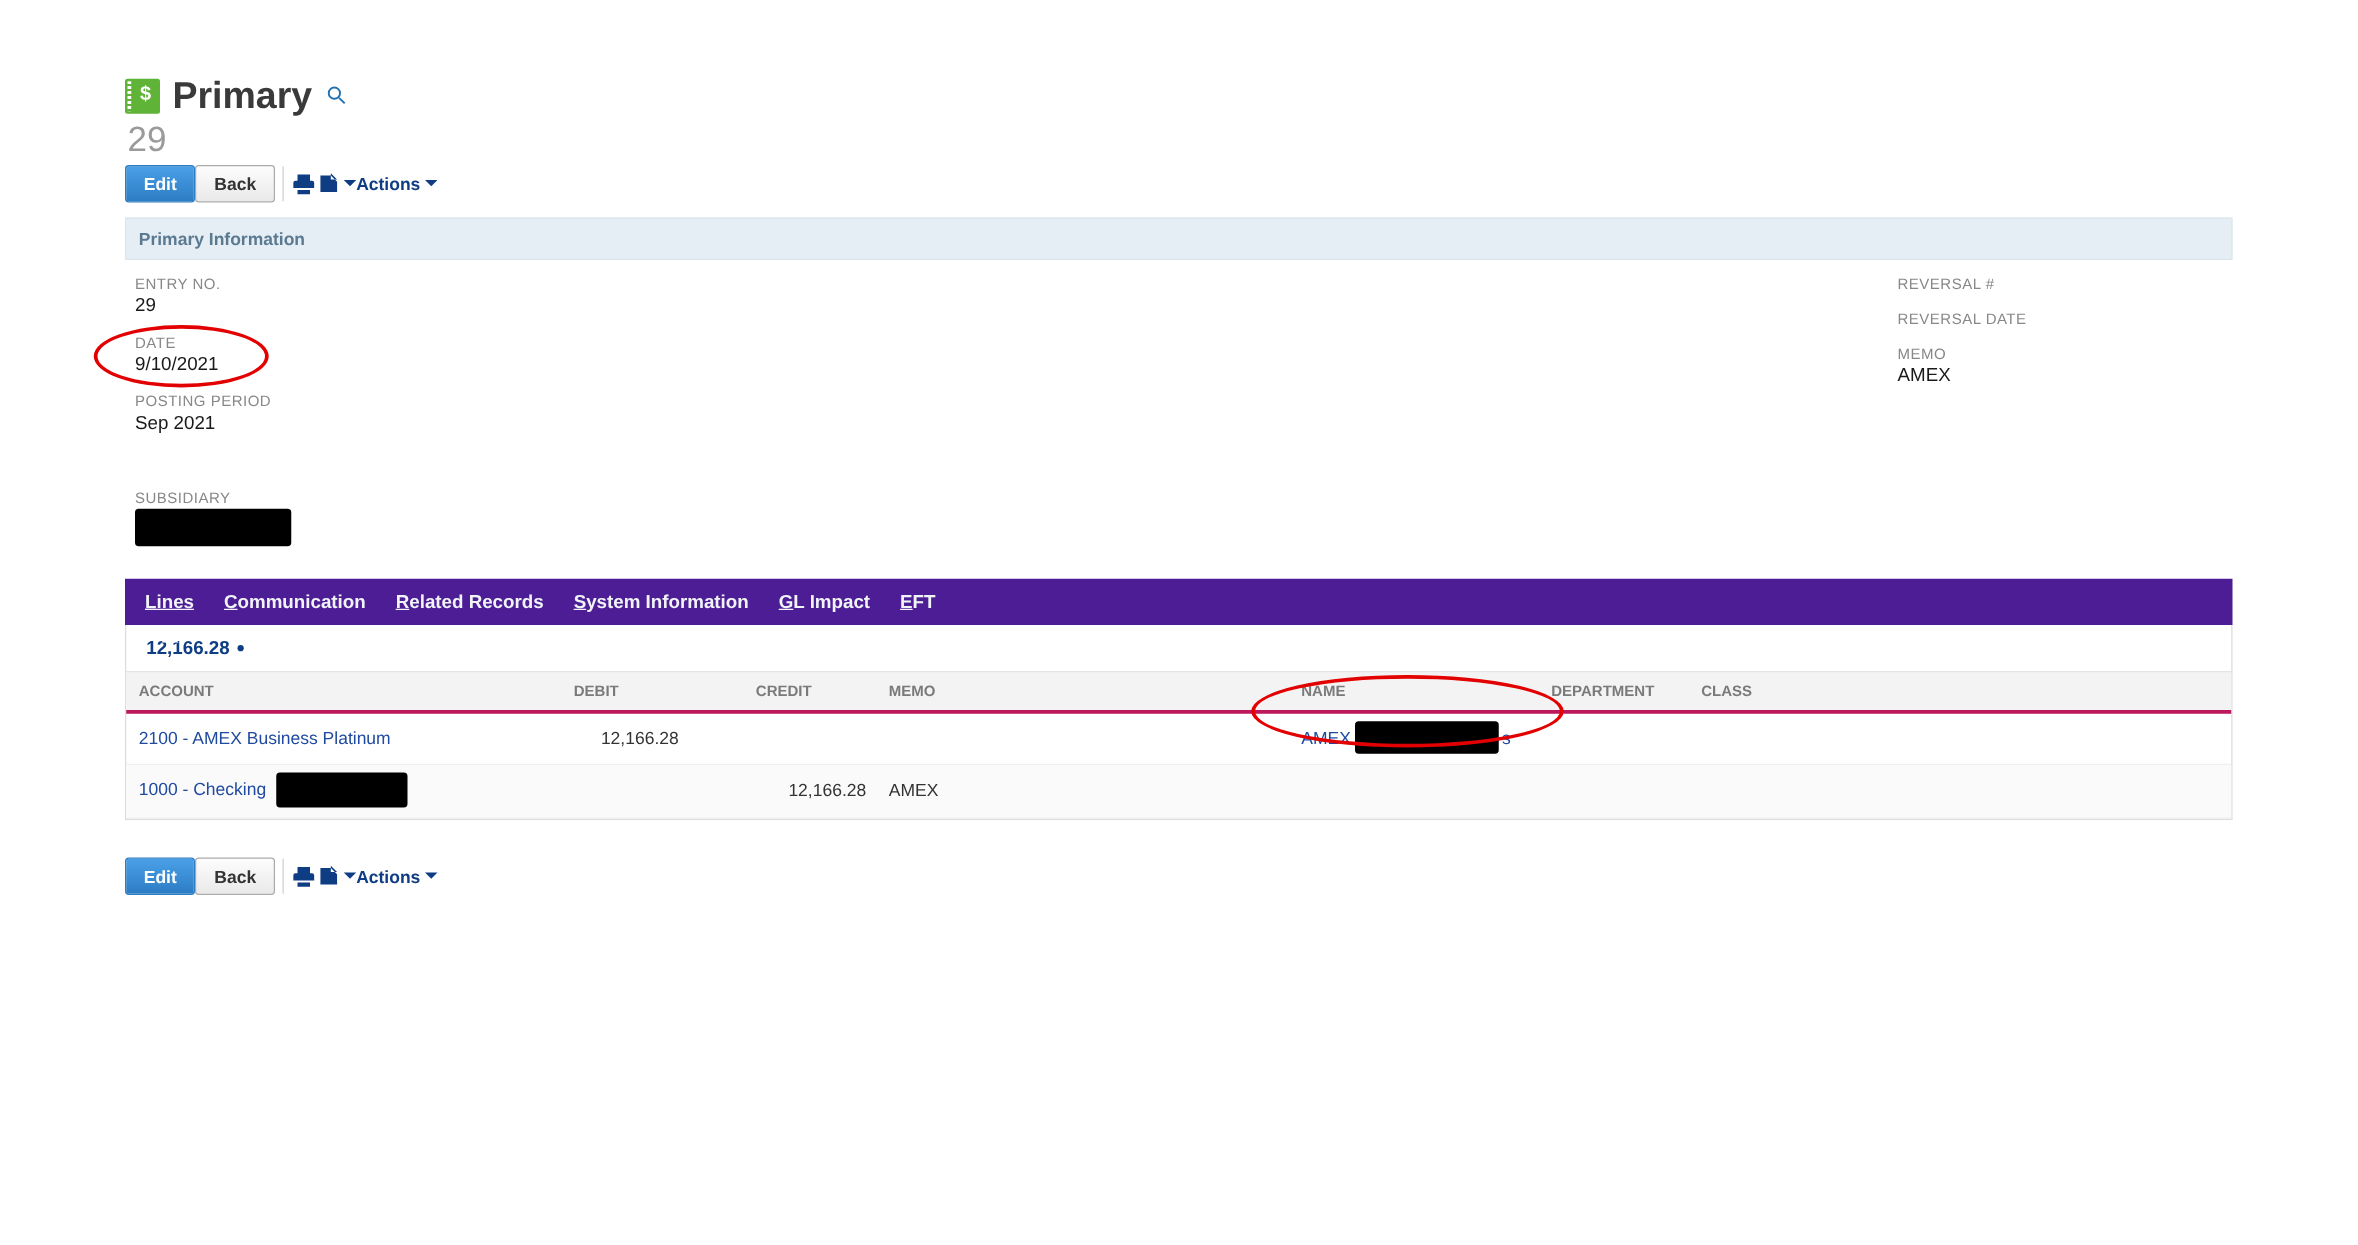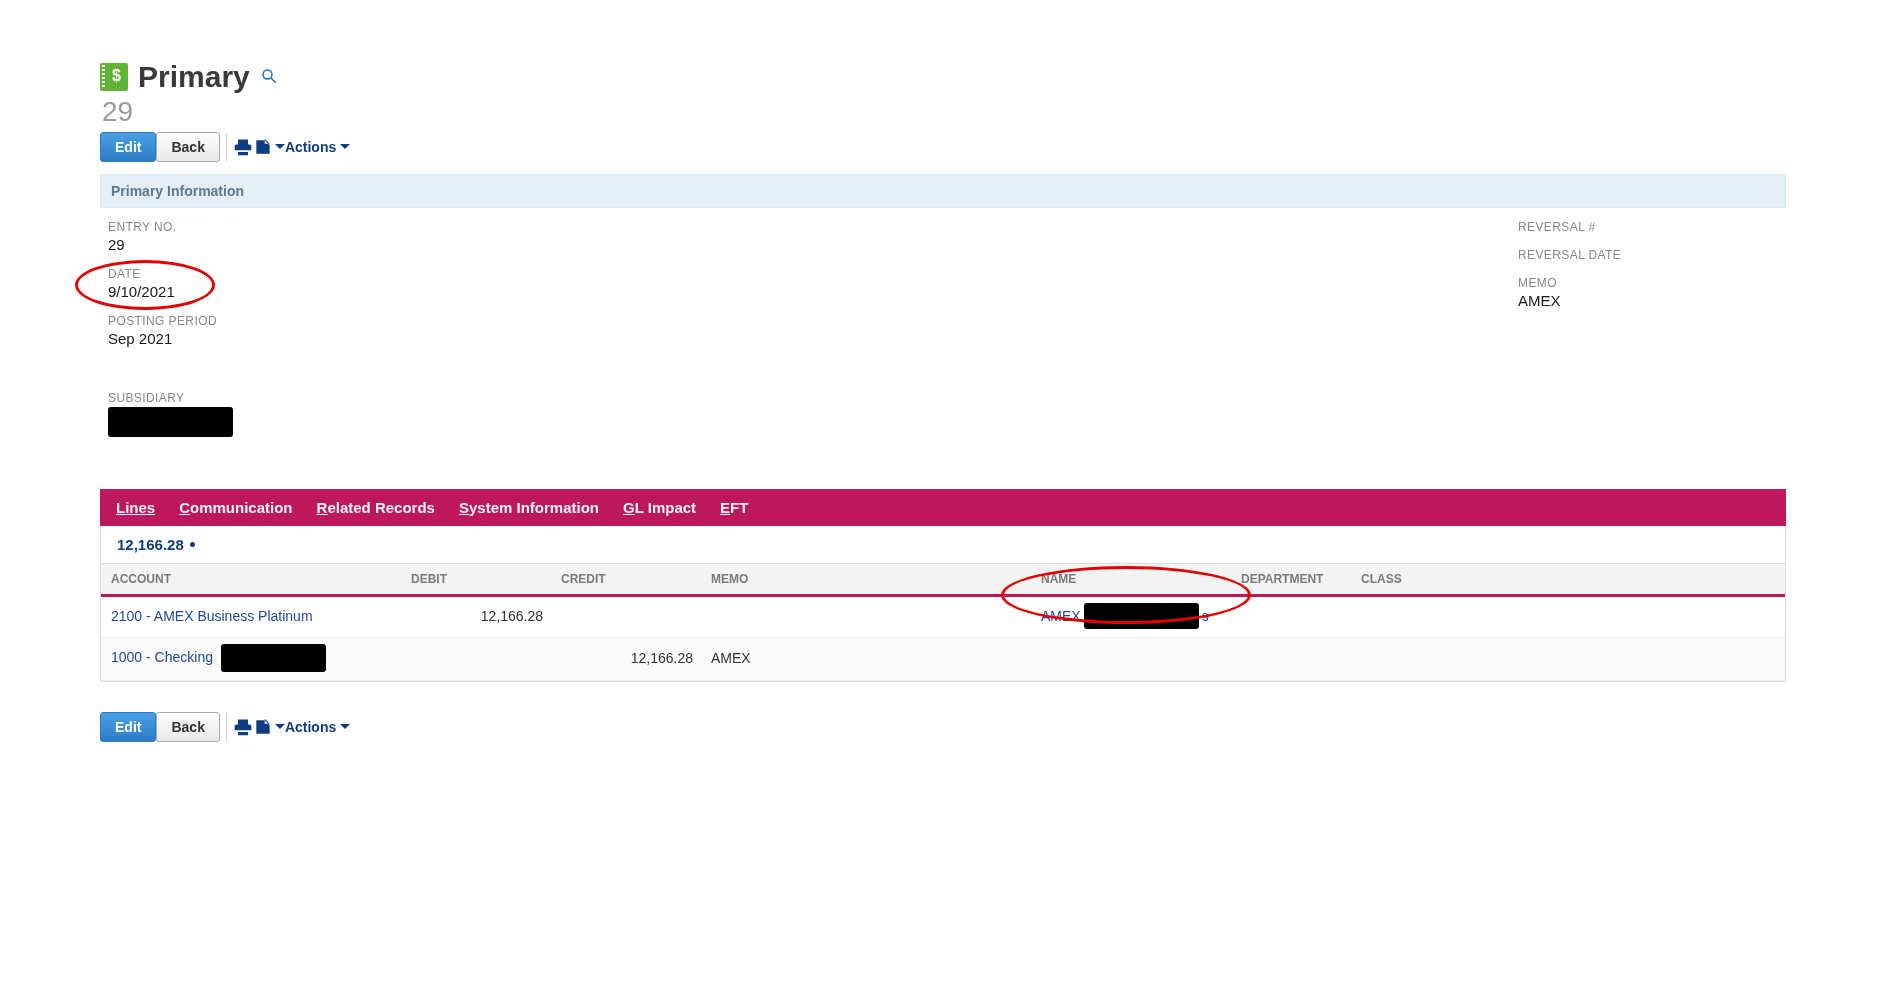--- a/index.html
+++ b/index.html
@@ -112,27 +112,26 @@
   .redact {
     display:inline-block;
     background:#000;
     border-radius:3px;
   }
   .redact.sub { width:125px; height:30px; vertical-align:middle; }
   .redact.name { width:115px; height:26px; vertical-align:middle; }
   .redact.chk { width:105px; height:28px; vertical-align:middle; }
 
   .tabstrip {
-    background:#be185d;
+    background:#4c1d95;
     display:flex;
     align-items:flex-end;
     gap: 24px;
     padding: 10px 16px;
     position:relative;
-    margin-top:26px;
   }
   .tab {
     color:#f1f4f7;
     font-size:15px;
     font-weight:600;
     cursor:pointer;
     position:relative;
   }
   .tab .u { text-decoration: underline; }
   .tab.active { text-decoration: underline; font-weight:700; }
@@ -178,21 +177,21 @@
   }
   .lt-head {
     background:#f3f3f3;
     color:#7a7a7a;
     font-size:12px;
     font-weight:600;
     padding:8px 10px;
     border-bottom:3px solid #be185d;
   }
   .lt-head div:nth-child(2),
-  .lt-head div:nth-child(3){ text-align:left; padding-right:18px;}
+  .lt-head div:nth-child(3){ text-align:center; padding-right:18px;}
   .lt-row {
     padding:6px 10px 8px 10px;
     font-size:14px;
     border-bottom:1px solid #eee;
   }
   .lt-row div:nth-child(2),
   .lt-row div:nth-child(3){ text-align:right; padding-right:18px;}
   .link { color:#1f4aa0; cursor:pointer; }
   .namecell { color:#1f4aa0; display:flex; align-items:center; gap:3px;}
 

